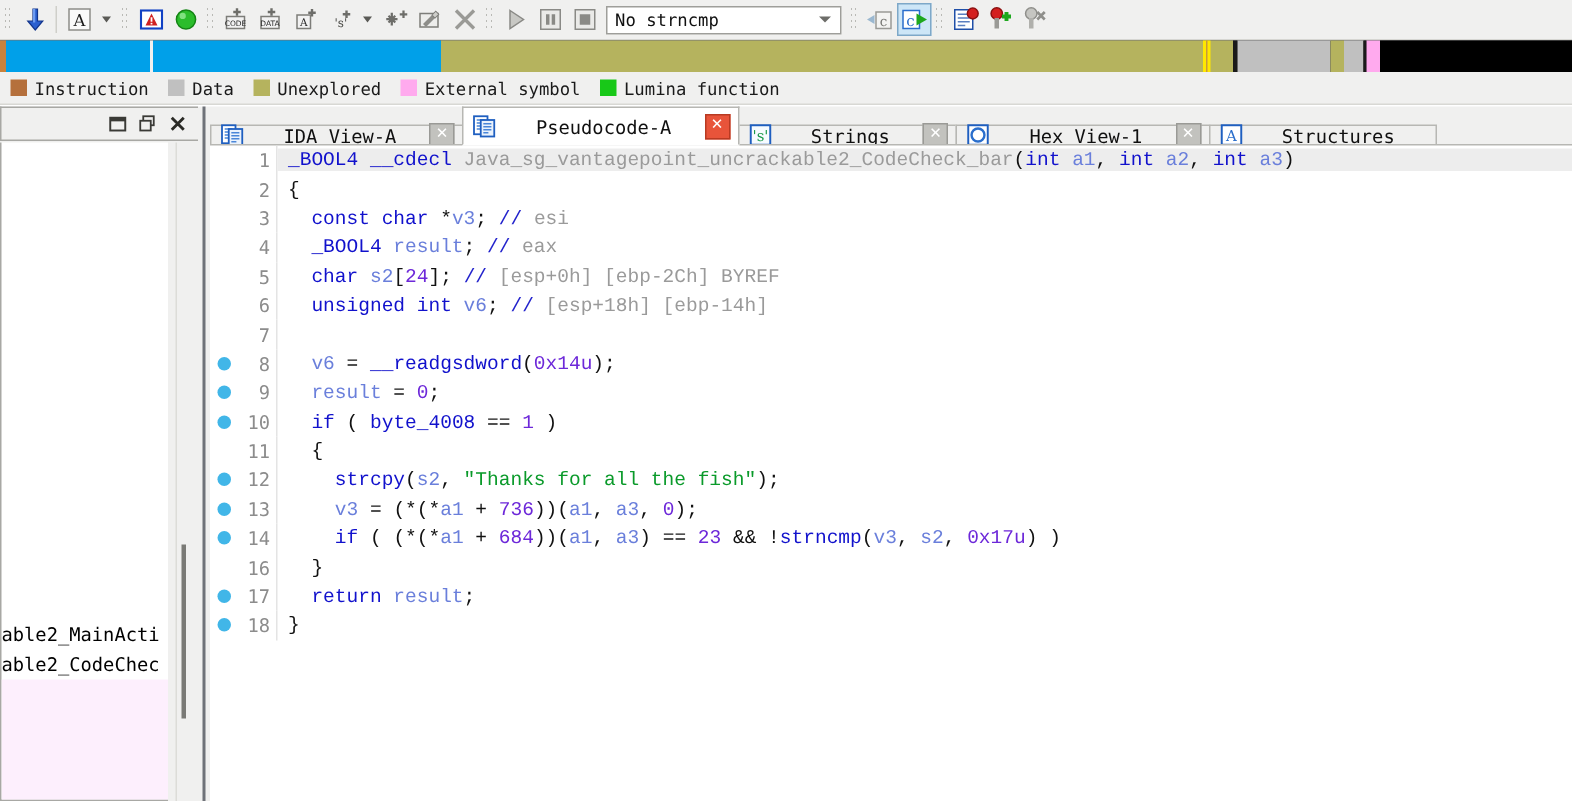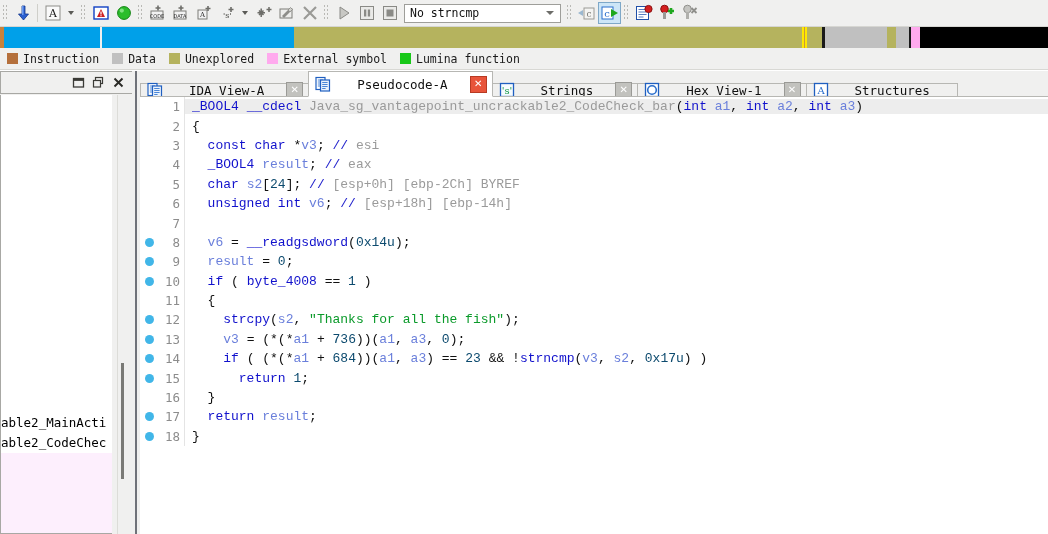--- a/index.html
+++ b/index.html
@@ -167,21 +167,21 @@
     white-space:pre;color:#111;letter-spacing:0px;
   }
 
   
   .t-kw{color:#1111cc;}
   .t-var{color:#6a7fdb;}
   .t-fn{color:#1111cc;}
   .t-cmt{color:#2222cc;}
   .t-cmtg{color:#9a9a9a;}
   .t-str{color:#0a9a2a;}
-  .t-num{color:#0c4a6e;}
+  .t-num{color:#6d28d9;}
   .t-pun{color:#111;}
 </style>
 </head>
 <body>
 
 <div class="app">
 
   <div class="toolbar">
     <div class="grip"></div>
 
@@ -557,28 +557,20 @@
         </div>
         <div class="ln-row">
           <span class="bp">
             <i></i>
           </span>
           <span class="lnum">14</span>
           <span class="gutline"></span>
           <span class="ctext">    <span class="t-kw">if</span> <span class="t-pun">(</span> <span class="t-pun">(*(*</span><span class="t-var">a1</span> <span class="t-pun">+</span> <span class="t-num">684</span><span class="t-pun">))(</span><span class="t-var">a1</span><span class="t-pun">,</span> <span class="t-var">a3</span><span class="t-pun">)</span> <span class="t-pun">==</span> <span class="t-num">23</span> <span class="t-pun">&amp;&amp;</span> <span class="t-pun">!</span><span class="t-fn">strncmp</span><span class="t-pun">(</span><span class="t-var">v3</span><span class="t-pun">,</span> <span class="t-var">s2</span><span class="t-pun">,</span> <span class="t-num">0x17u</span><span class="t-pun">)</span> <span class="t-pun">)</span></span>
         </div>
         <div class="ln-row">
-          <span class="bp">
-            <i></i>
-          </span>
-          <span class="lnum">15</span>
-          <span class="gutline"></span>
-          <span class="ctext">      <span class="t-kw">return</span> <span class="t-num">1</span><span class="t-pun">;</span></span>
-        </div>
-        <div class="ln-row">
           <span class="bp"></span>
           <span class="lnum">16</span>
           <span class="gutline"></span>
           <span class="ctext">  <span class="t-pun">}</span></span>
         </div>
         <div class="ln-row">
           <span class="bp">
             <i></i>
           </span>
           <span class="lnum">17</span>

